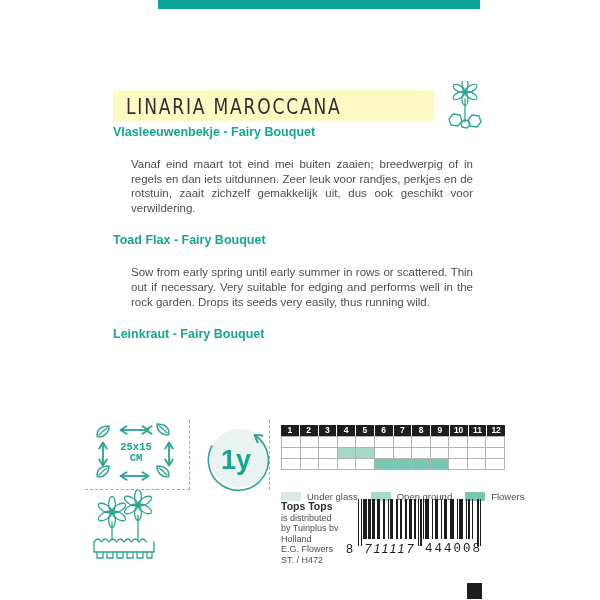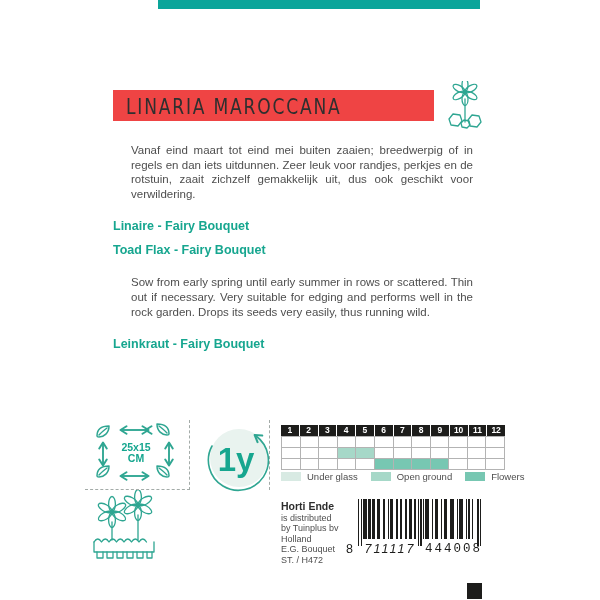--- a/index.html
+++ b/index.html
@@ -4,59 +4,59 @@
 <style>
   html,body{margin:0;padding:0;}
   body{
     width:600px;height:600px;position:relative;background:#ffffff;
     font-family:"Liberation Sans",sans-serif;overflow:hidden;
   }
   
   .top-bar{position:absolute;left:158px;top:0;width:322px;height:9px;background:#0ba59a;}
 
   
-  .banner{position:absolute;left:113px;top:90px;width:321px;height:31px;background:#ef4444;
+  .banner{position:absolute;left:113px;top:90px;width:321px;height:31px;background:#fef9c3;
           display:flex;align-items:center;padding-left:13px;box-sizing:border-box;}
   .banner-title{font-family:"DejaVu Sans",sans-serif;font-size:19px;letter-spacing:2px;
                 color:#2f2f2f;white-space:nowrap;transform:scaleY(1.12) scaleX(.9);
                 transform-origin:left center;}
 
   .flower-badge{position:absolute;left:443px;top:81px;width:44px;height:50px;}
 
   
   .content{position:absolute;left:113px;top:125px;width:378px;}
   .section{margin-bottom:10px;}
   .section h3{margin:0 0 2px 0;font-size:12.5px;font-weight:bold;color:#16a68f;}
   .section p{margin:18px;font-size:11.5px;line-height:14.6px;color:#4e4e4e;
              text-align:justify;white-space:pre-line;}
 
   
   .icons-grid{position:absolute;left:85px;top:420px;width:185px;height:150px;
               display:grid;grid-template-columns:105px 80px;grid-template-rows:70px 80px;}
   .ic-cell{position:relative;}
-  .ic-tl{border-right:1.5px dashed #a3aba8;border-bottom:1.5px dashed #a3aba8;}
+  .ic-tl{border-right:1.5px dashed #a3aba8;border-bottom:1.5px dashed #a3aba8;font-family:Liberation Mono, monospace;}
   .ic-tr{border-bottom:1.5px dashed #a3aba8;}
   .ic-bl{border-right:1.5px dashed #a3aba8;}
   .ic-cell svg{position:absolute;left:0;top:0;}
   .spec-label{position:absolute;color:#16a68f;font-weight:bold;font-size:10.5px;
               line-height:11px;text-align:center;white-space:pre-line;}
   .spacing-label{left:28px;top:22px;width:46px;}
   .height-label{left:0;top:52px;width:66px;}
-  .cycle-label{left:0;top:20px;width:92px;font-size:33px;line-height:40px;}
+  .cycle-label{left:0;top:20px;width:92px;font-size:27px;line-height:40px;}
 
   
   .calendar{position:absolute;left:281px;top:425px;width:224px;}
   .cal-header{display:grid;grid-template-columns:repeat(12,1fr);gap:1px;background:#ffffff;}
   .cal-head{background:#1d1d1b;color:#ffffff;font-size:8.5px;font-weight:bold;
             text-align:center;line-height:11px;height:11px;}
   .cal-body{display:grid;grid-template-columns:repeat(12,1fr);
             border-left:1px solid #b3b3b3;border-top:1px solid #b3b3b3;}
   .cal-cell{height:10px;border-right:1px solid #b3b3b3;border-bottom:1px solid #b3b3b3;background:#ffffff;}
 
-  .legend{position:absolute;left:281px;top:471px;display:flex;align-items:center;}
+  .legend{position:absolute;left:281px;top:491px;display:flex;align-items:center;}
   .legend-item{display:flex;align-items:center;margin-right:13px;}
   .legend-swatch{width:20px;height:9px;margin-right:6px;background:#ddd;}
   .legend-label{font-size:9.5px;color:#4e4e4e;}
 
   
   .distributor{position:absolute;left:281px;top:501px;color:#4e4e4e;font-size:9px;line-height:10.6px;}
   .distributor .name{font-size:10.5px;font-weight:bold;color:#2d2d2d;margin-bottom:1px;}
   .distributor div{white-space:nowrap;}
 
   
@@ -98,24 +98,24 @@
       <path d="M22 18 L22 41"></path>
       <path d="M6 38 l4 -5 l7 1 l2 6 l-4 5 l-7 -1 z"></path>
       <path d="M25 39 l4 -5 l7 1 l2 6 l-4 5 l-7 -1 z"></path>
       <path d="M18 42 l3 -3 l5 1 l1 4 l-3 3 l-5 -1 z"></path>
     </g>
   </svg>
 </div>
 
 <div class="content">
   <div class="section">
+    <h3>Vlasleeuwenbekje - Fairy Bouquet</h3>
     <p>Vanaf eind maart tot eind mei buiten zaaien; breedwerpig of in regels en dan iets uitdunnen. Zeer leuk voor randjes, perkjes en de rotstuin, zaait zichzelf gemakkelijk uit, dus ook geschikt voor verwildering.</p>
   </div>
   <div class="section">
-    <h3>Linaire - Fairy Bouquet</h3>
   </div>
   <div class="section">
     <h3>Toad Flax - Fairy Bouquet</h3>
     <p>Sow from early spring until early summer in rows or scattered. Thin out if necessary. Very suitable for edging and performs well in the rock garden. Drops its seeds very easily, thus running wild.</p>
   </div>
   <div class="section">
     <h3>Leinkraut - Fairy Bouquet</h3>
   </div>
 </div>
 
@@ -258,25 +258,25 @@
     <span class="legend-swatch" style="background: rgb(166, 216, 200);"></span>
     <span class="legend-label">Open ground</span>
   </div>
   <div class="legend-item">
     <span class="legend-swatch" style="background: rgb(119, 199, 178);"></span>
     <span class="legend-label">Flowers</span>
   </div>
 </div>
 
 <div class="distributor">
-  <div class="name">Horti Ende</div>
+  <div class="name">Tops Tops</div>
   <div>is distributed</div>
   <div>by Tuinplus bv</div>
   <div>Holland</div>
-  <div>E.G. Bouquet</div>
+  <div>E.G. Flowers</div>
   <div>ST. / H472</div>
 </div>
 
 <div class="barcode-wrap">
   <div class="bc-bars">
       <span class="bc-mod bc-bar bc-guard"></span>
       <span class="bc-mod bc-guard"></span>
       <span class="bc-mod bc-bar bc-guard"></span>
       <span class="bc-mod"></span>
       <span class="bc-mod bc-bar"></span>

